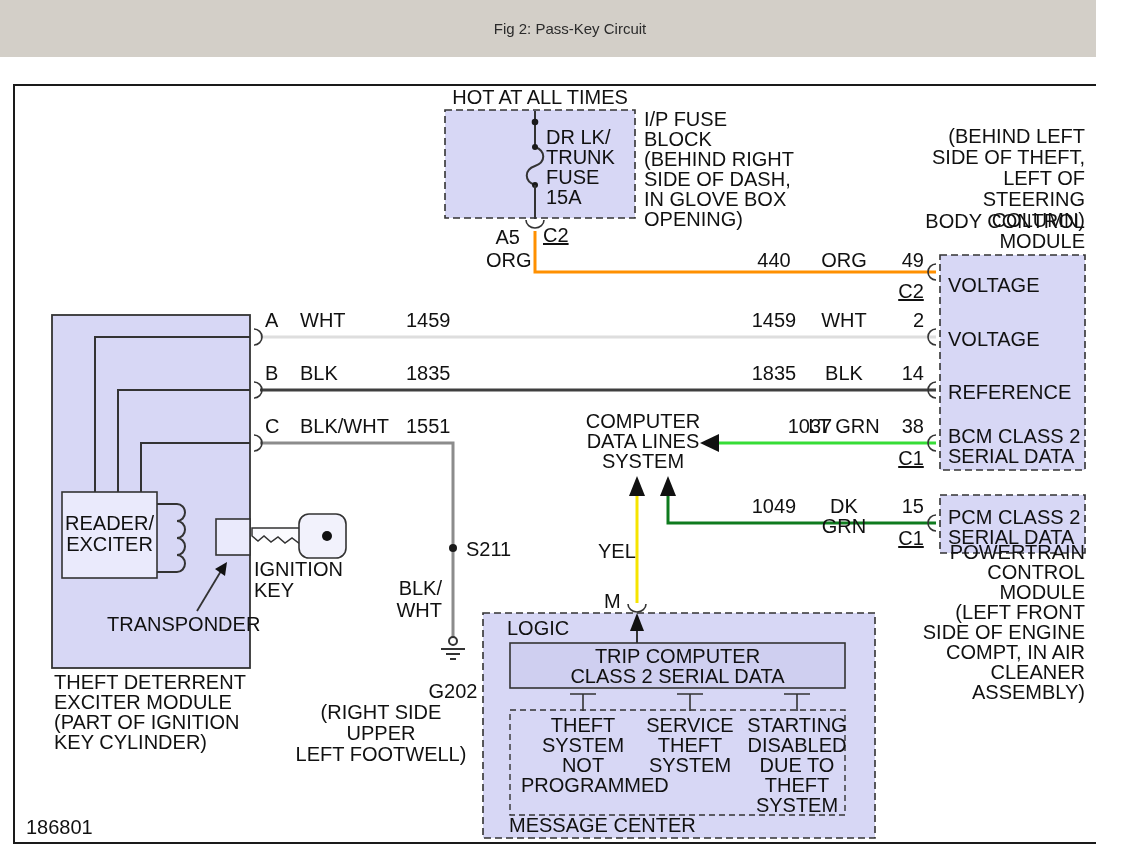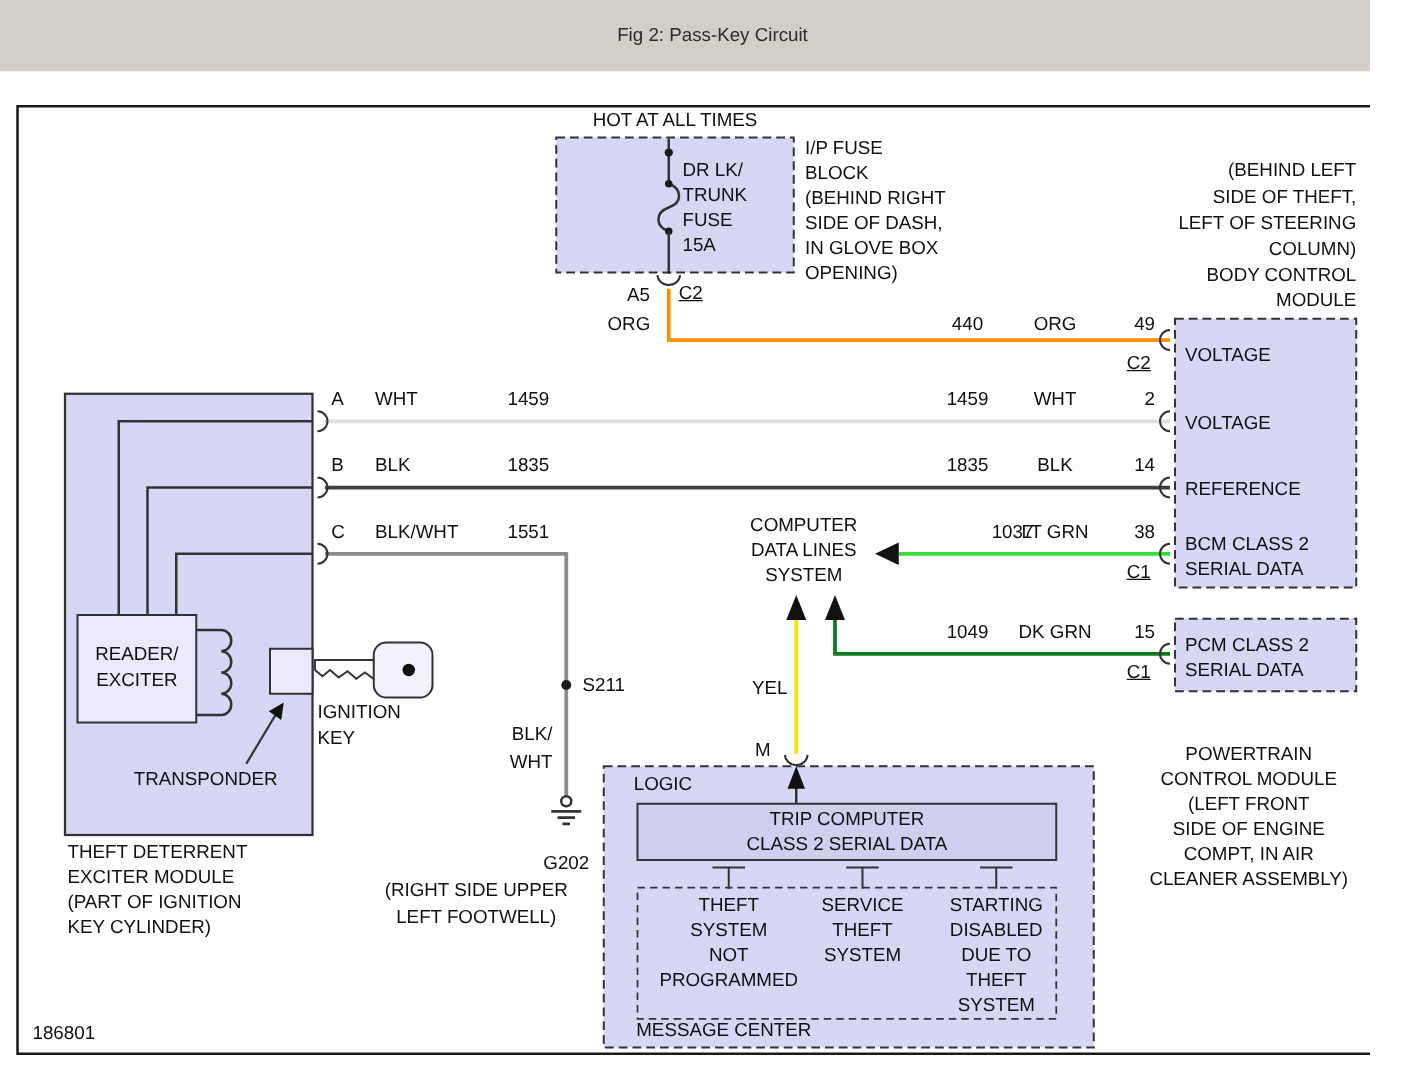--- a/index.html
+++ b/index.html
@@ -1,21 +1,21 @@
 <!DOCTYPE html>
 <html><head>
 <meta charset="utf-8">
 <style>
   * { margin:0; padding:0; box-sizing:border-box; }
   html,body { width:1140px; height:865px; background:#ffffff; font-family:"Liberation Sans",sans-serif; }
   .stage { position:relative; width:1096px; height:865px; overflow:hidden; }
   .hdr { position:absolute; left:0; top:0; width:1140px; height:57px; background:#d3cfc8;
          display:flex; align-items:center; justify-content:center; font-size:15px; color:#2b2b2b; }
   svg.layer { position:absolute; left:0; top:0; }
-  .lbl { position:absolute; font-size:15px; line-height:20px; color:#111; white-space:pre-line; }
+  .lbl { position:absolute; font-size:20px; line-height:20px; color:#111; white-space:pre-line; }
   .c { text-align:center; }
   .r { text-align:right; }
   .u { text-decoration:underline; }
   .lh21 { line-height:21px; }
   .lh22 { line-height:22px; }
 </style>
 </head>
 <body>
 
 <div class="stage">
@@ -151,21 +151,21 @@
 DATA LINES
 SYSTEM</div>
 
   <div class="lbl c" style="left:750px; top:496px; width:48px;">1049</div>
   <div class="lbl c" style="left:806px; top:496px; width:76px;">DK GRN</div>
   <div class="lbl r" style="left:892px; top:496px; width:32px;">15</div>
   <div class="lbl u c" style="left:898px; top:528px; width:26px;">C1</div>
 
   <div class="lbl" style="left:948px; top:507px;">PCM CLASS 2
 SERIAL DATA</div>
-  <div class="lbl r" style="left:913px; top:594px; width:172px;text-align:center;">POWERTRAIN
+  <div class="lbl r" style="left:913px; top:542px; width:172px;">POWERTRAIN
 CONTROL MODULE
 (LEFT FRONT
 SIDE OF ENGINE
 COMPT, IN AIR
 CLEANER ASSEMBLY)</div>
 
   <div class="lbl" style="left:466px; top:539px;">S211</div>
   <div class="lbl r lh22" style="left:396px; top:577px; width:46px;">BLK/
 WHT</div>
   <div class="lbl c" style="left:424px; top:681px; width:58px;">G202</div>

